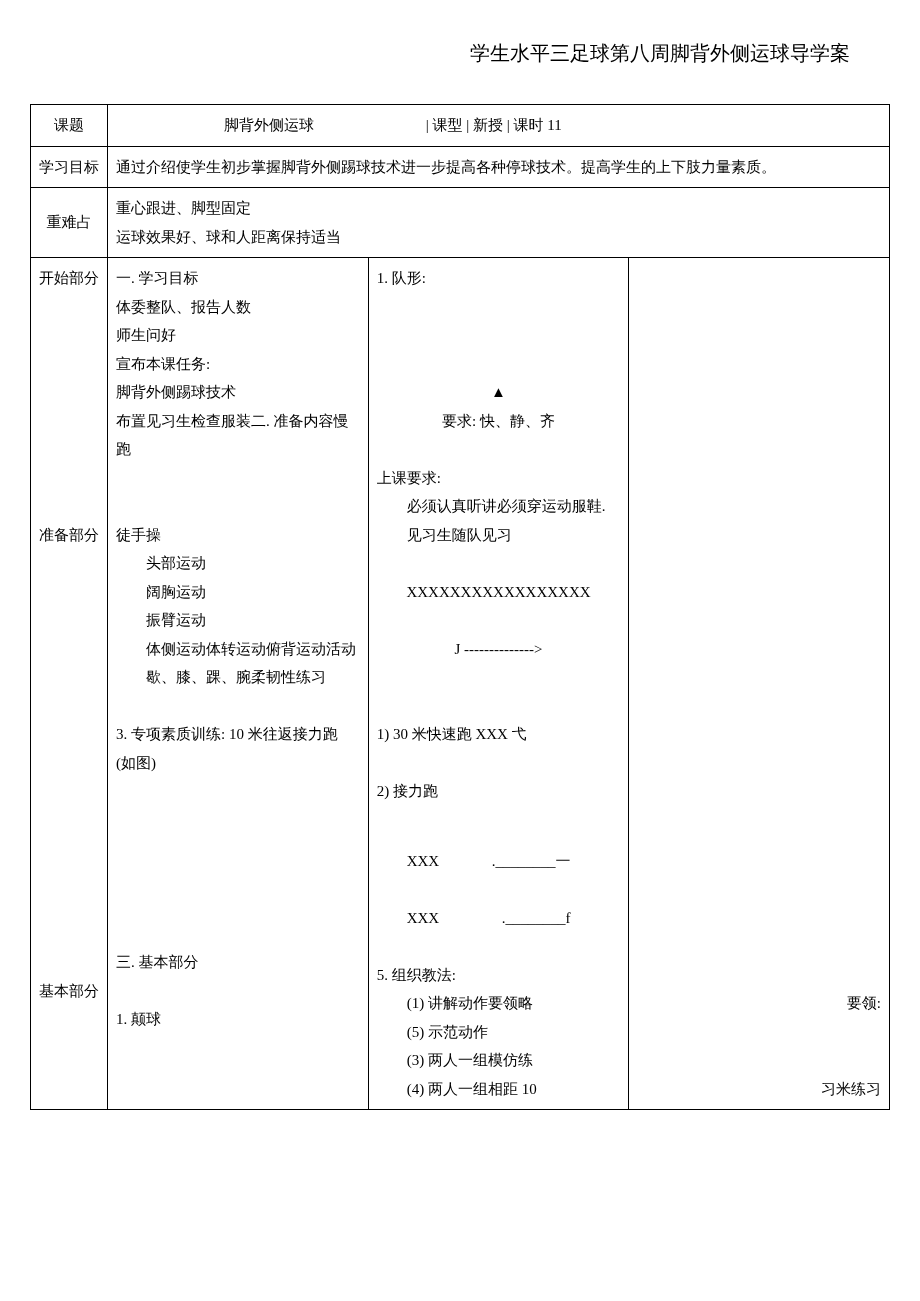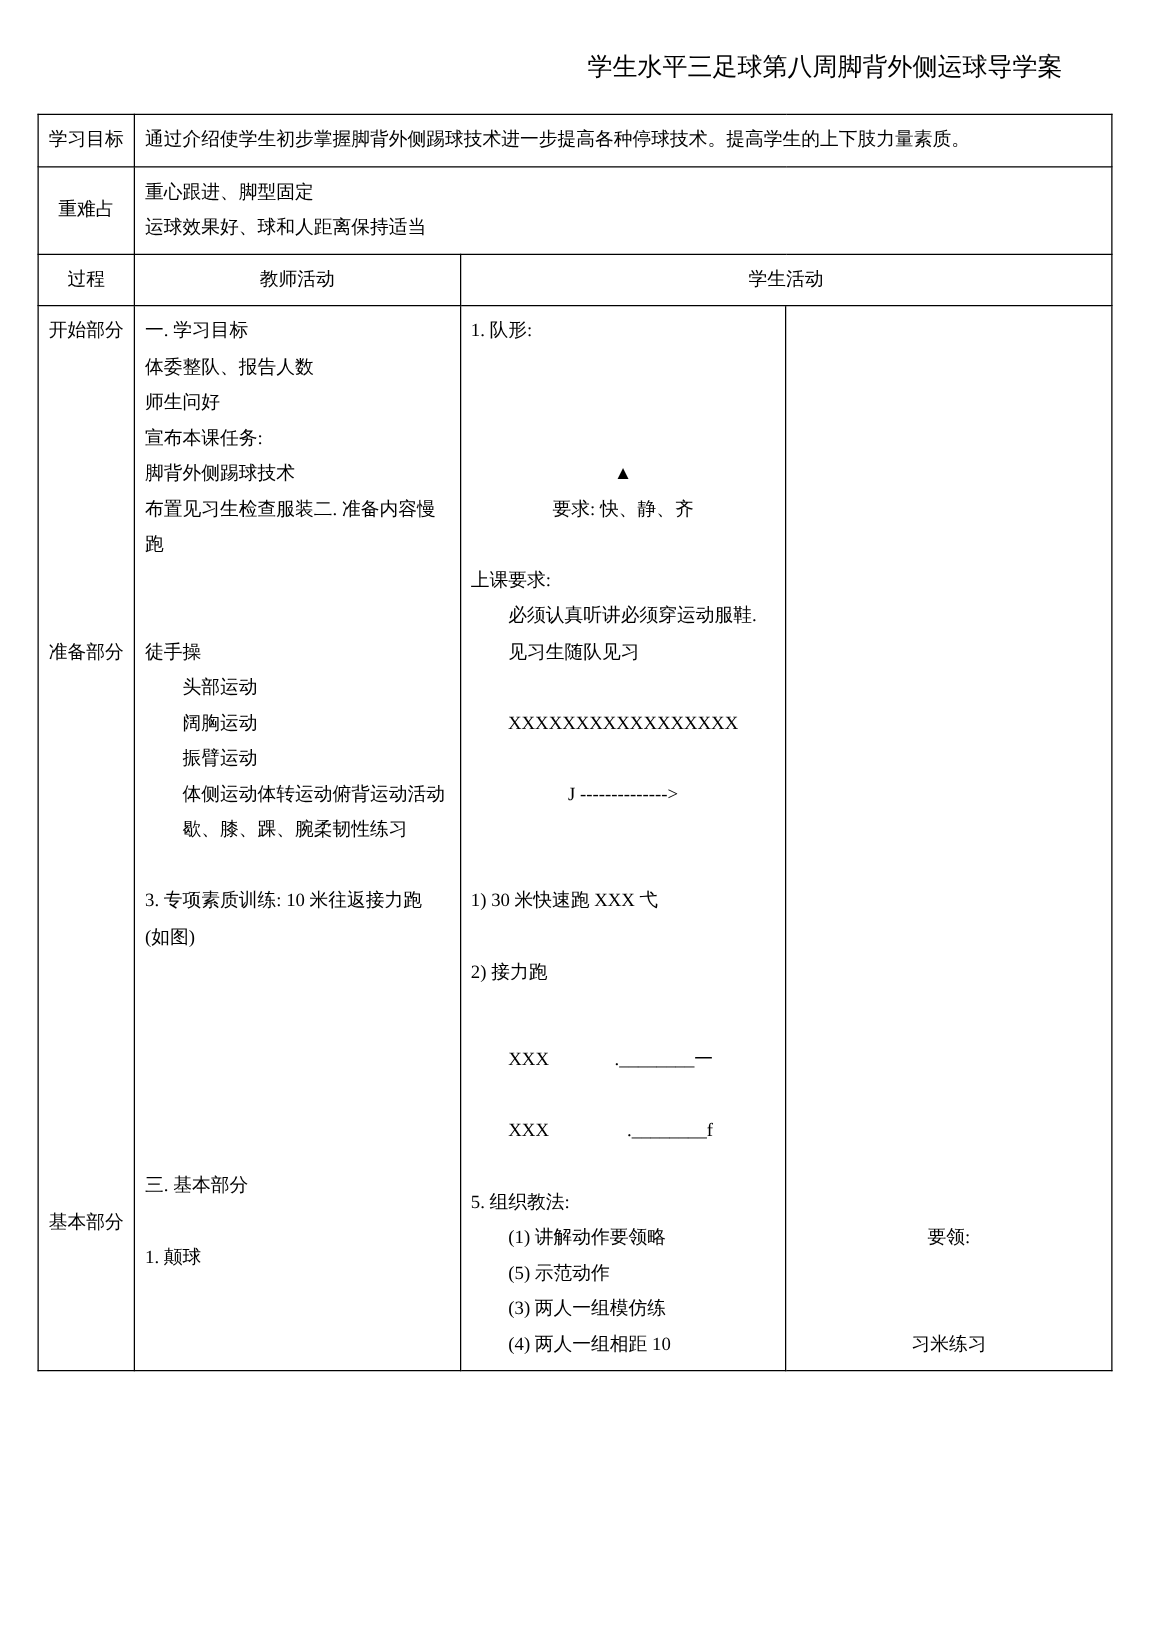--- a/index.html
+++ b/index.html
@@ -8,21 +8,21 @@
     font-family: "SimSun", "Songti SC", serif;
     font-size: 15px;
     color: #000;
     background: #fff;
     width: 920px;
     box-sizing: border-box;
   }
   .title {
     text-align: right;
     font-size: 20px;
-    margin-bottom: 24px;
+    margin-bottom: 37px;
     padding-right: 40px;
   }
   table {
     border-collapse: collapse;
     width: 100%;
     table-layout: fixed;
   }
   td {
     border: 1px solid #000;
     padding: 6px 8px;
@@ -41,52 +41,60 @@
     width: 250px;
   }
   .col-extra {
     width: 70px;
   }
   .row-header td {
     text-align: center;
   }
   .indent1 { padding-left: 2em; display: block; }
   .right-cell-narrow {
-    text-align: center;
+    text-align: right;
     vertical-align: bottom;
   }
   .center-txt { text-align: center; }
 </style>
 </head>
 <body>
 
 <div class="title">学生水平三足球第八周脚背外侧运球导学案</div>
 
 <table>
 
   <tbody>
+      <tr>
+    <td class="col-label">课题</td>
+    <td colspan="3">
+      <span style="display:inline-block; width:40%; text-align:center;">脚背外侧运球</span>
+      <span>| </span>
+      <span>课型</span>
+      <span> | </span>
+      <span>新授</span>
+      <span> | </span>
+      <span>课时</span>
+      <span>11</span>
+    </td>
+  </tr>
 
   <tr>
     <td class="col-label" style="text-align:left; vertical-align:top;margin-left:28px;">学习目标</td>
     <td colspan="3">通过介绍使学生初步掌握脚背外侧踢球技术进一步提高各种停球技术。提高学生的上下肢力量素质。</td>
   </tr>
 
   <tr>
     <td class="col-label">重难占</td>
     <td colspan="3">
       <span>重心跟进、脚型固定</span><br>
       <span>运球效果好、球和人距离保持适当</span>
     </td>
   </tr>
 
-  <tr class="row-header">
-    <td class="col-label">过程</td>
-    <td class="col-teacher">教师活动</td>
-    <td colspan="2">学生活动</td>
-  </tr>
 
   <tr>
     <td class="col-label" style="text-align:left; vertical-align:top;font-family:Liberation Serif, serif;">
       <span>开始部分</span>
       <br><br><br><br><br><br><br><br><br>
       <span>准备部分</span>
       <br><br><br><br><br><br><br><br><br><br><br><br><br><br><br><br>
       <span>基本部分</span>
     </td>
     <td class="col-teacher">

